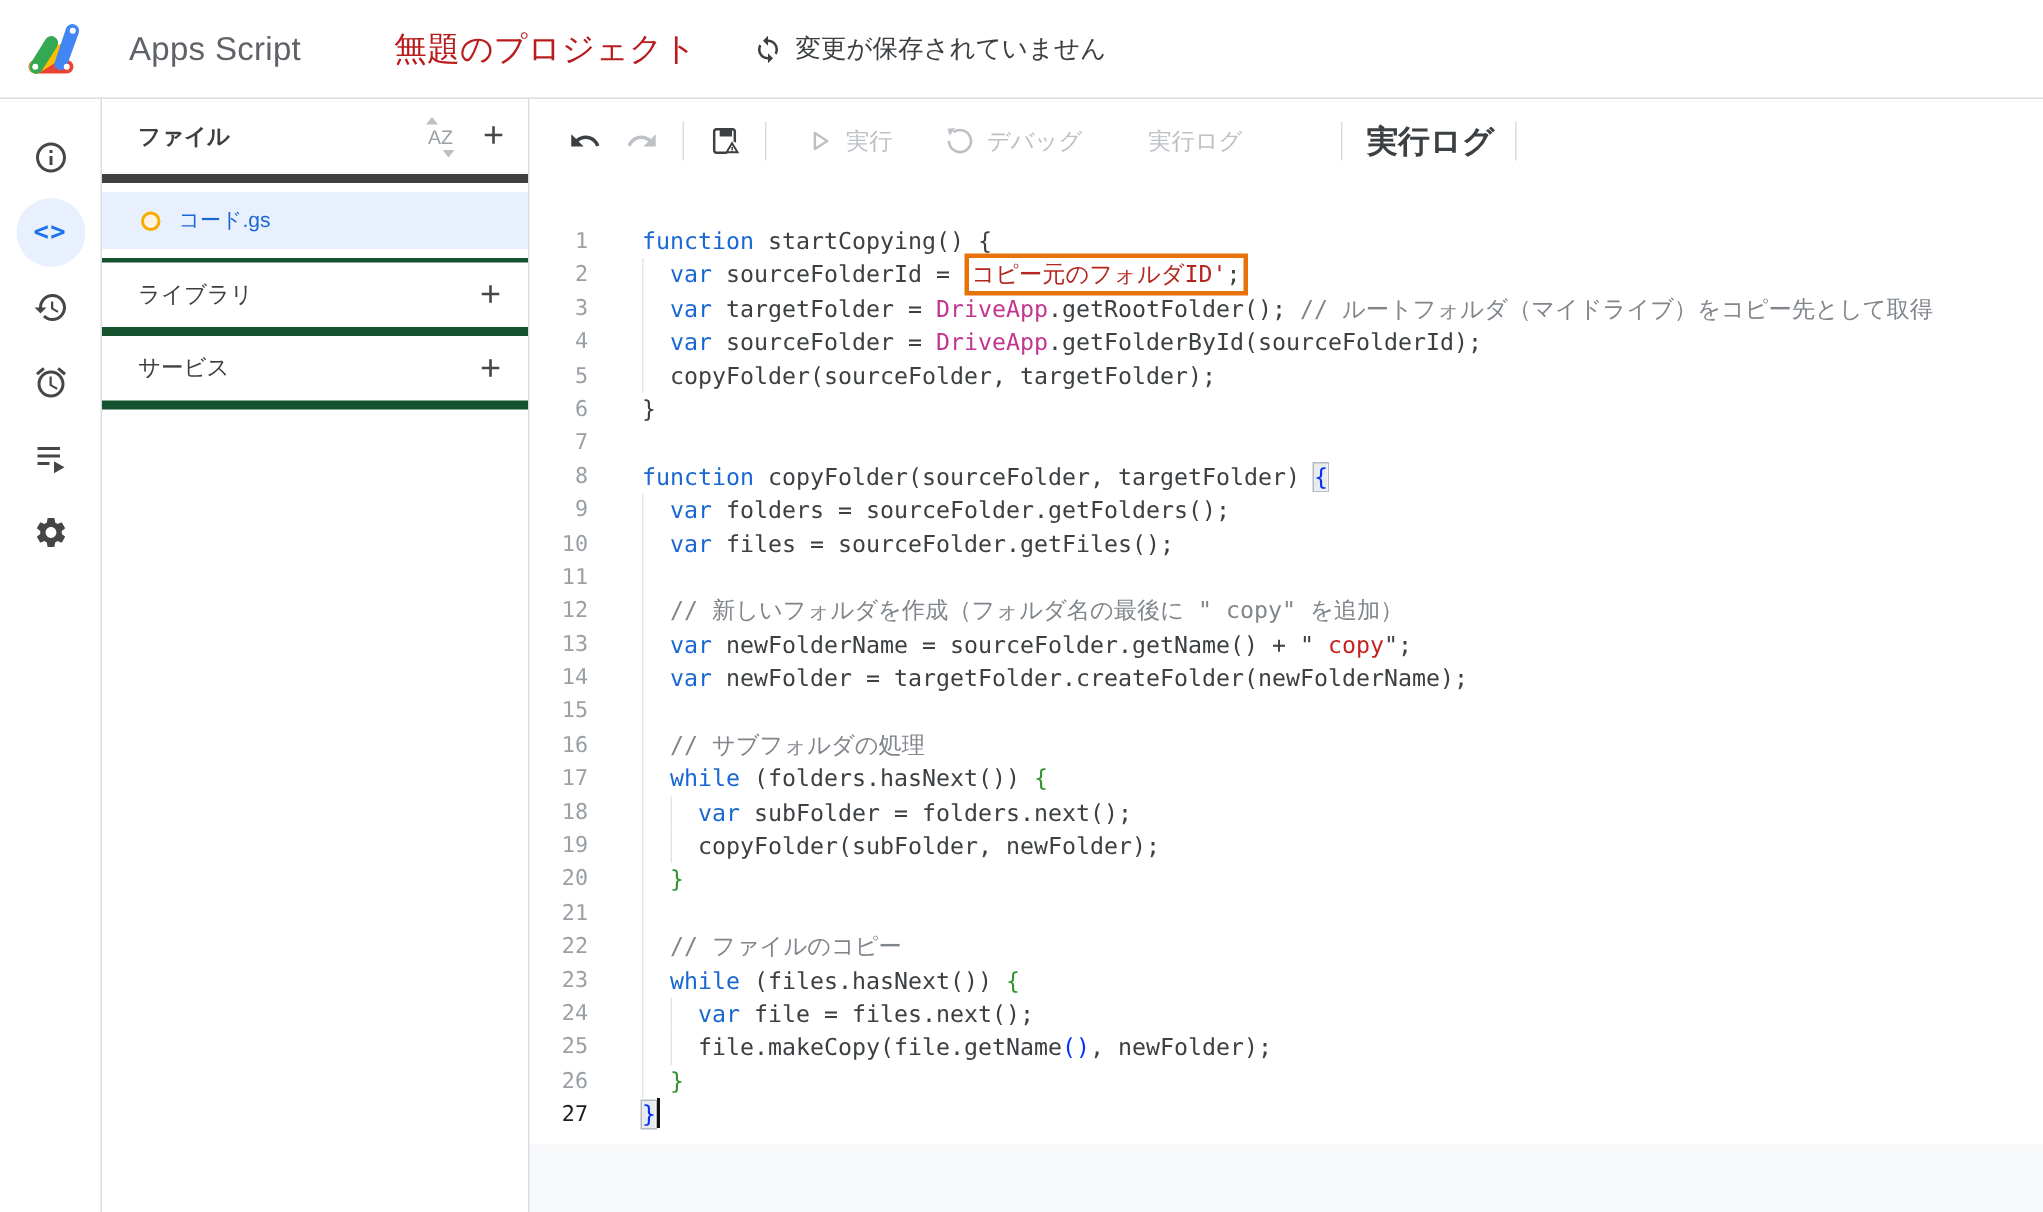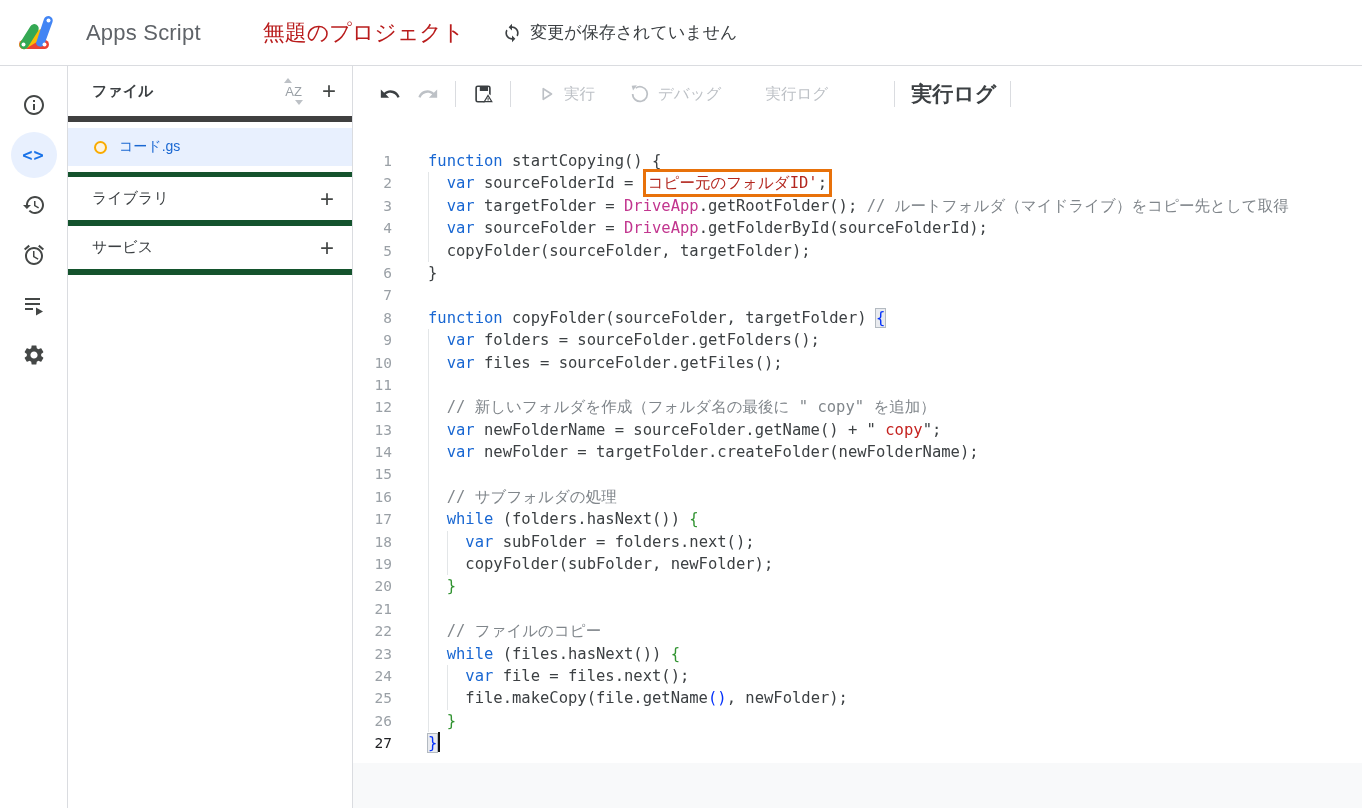--- a/index.html
+++ b/index.html
@@ -39,21 +39,21 @@
   .az { position:relative; color:#9aa0a6; font-size:13px; font-weight:400;
     margin-right:18px; cursor:pointer; padding:4px 2px; }
   .az .tri-up { position:absolute; top:-2px; left:1px; width:0; height:0;
     border-left:4px solid transparent; border-right:4px solid transparent;
     border-bottom:5px solid #bdc1c6; }
   .az .tri-dn { position:absolute; bottom:-2px; right:1px; width:0; height:0;
     border-left:4px solid transparent; border-right:4px solid transparent;
     border-top:5px solid #bdc1c6; }
   .plus-btn { font-size:24px; font-weight:400; color:#444746; line-height:22px;
     cursor:pointer; background:none; border:none; font-family:inherit; }
-  .file-list { padding:6px 0; border-bottom:5px solid #14532d; }
+  .file-list { padding:6px 0; border-bottom:3px solid #14532d; }
   .file-row { height:38px; display:flex; align-items:center; padding-left:26px;
     background:#e8f0fe; cursor:pointer; }
   .file-dot { width:13px; height:13px; border-radius:50%; border:2px solid #f9ab00;
     background:#fdf3e0; margin-right:12px; }
   .file-label { font-size:14px; color:#1967d2; }
   .section-row { height:49px; display:flex; align-items:center;
     border-bottom:6px solid #14532d; padding:0 18px 0 24px; }
   .section-label { flex:1; font-size:15px; color:#3c4043; }
 
   

